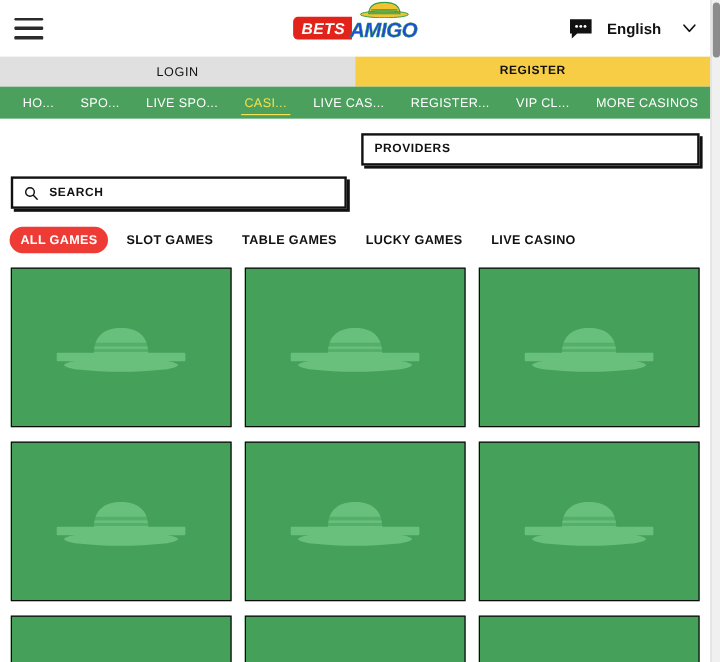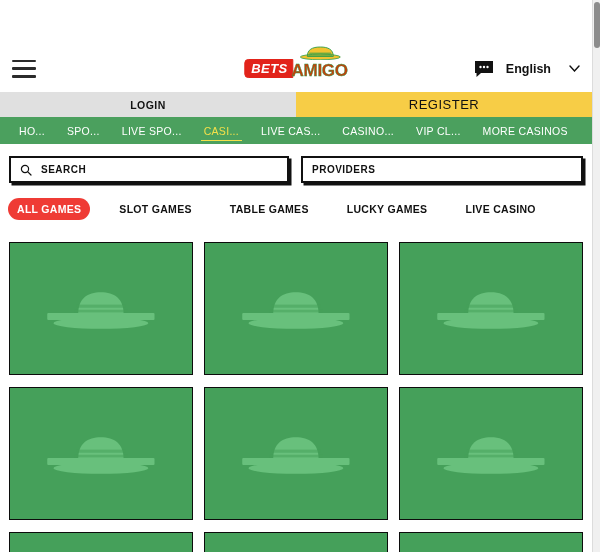--- a/index.html
+++ b/index.html
@@ -21,21 +21,20 @@
   }
 
   
   .topbar {
     position: relative;
     height: 47px;
     background: #ffffff;
     display: flex;
     align-items: center;
     padding: 0 12px;
-    margin-top: 45px;
   }
 
   .hamburger {
     width: 24px;
     height: 18px;
     display: flex;
     flex-direction: column;
     justify-content: space-between;
     cursor: pointer;
     flex: 0 0 auto;
@@ -70,23 +69,24 @@
     font-size: 13px;
     font-weight: bold;
     letter-spacing: 0.4px;
     padding: 2px 5px 2px 6px;
     border-radius: 4px 0 0 4px;
     border: 1.5px solid #e2231a;
     font-style: italic;
     line-height: 13px;
   }
   .logo-amigo {
-    color: #c2410c;
+    color: #1d4ed8;
     font-size: 17px;
     font-weight: bold;
+    font-style: italic;
     letter-spacing: -0.3px;
     line-height: 15px;
     margin-left: -2px;
     -webkit-text-stroke: 0.4px #2e9e4a;
   }
   .logo-hat {
     position: absolute;
     top: -13px;
     right: 6px;
     width: 42px;
@@ -125,33 +125,33 @@
   .authbar {
     display: flex;
     height: 25px;
     width: 100%;
   }
   .auth-login {
     flex: 0 0 50%;
     background: #e0e0e0;
     color: #111111;
     font-size: 10.5px;
-    font-weight: bold;
+    font-weight: normal;
     letter-spacing: 0.5px;
     display: flex;
     align-items: center;
     justify-content: center;
     cursor: pointer;
   }
   .auth-register {
     flex: 1 1 auto;
     background: #f7cd46;
     color: #111111;
-    font-size: 13px;
-    font-weight: normal;
+    font-size: 10px;
+    font-weight: bold;
     letter-spacing: 0.5px;
     display: flex;
     align-items: center;
     justify-content: center;
     cursor: pointer;
   }
 
   
   .navbar {
     background: #4ba05e;
@@ -197,36 +197,36 @@
   .brutal-box {
     border: 2px solid #111111;
     background: #ffffff;
     box-shadow: 2.5px 2.5px 0 #111111;
     height: 27px;
     display: flex;
     align-items: center;
     padding: 0 9px;
     cursor: text;
   }
-  .search-box { flex: 0 0 280px; gap: 9px; }
+  .search-box { flex: 0 0 280px; gap: 9px; margin-top: 36px; }
   .providers-box { flex: 1 1 auto; cursor: pointer; }
   .search-icon { width: 12px; height: 12px; display: block; flex: 0 0 auto; }
   .box-label {
     font-size: 10px;
     font-weight: bold;
     letter-spacing: 0.5px;
     color: #111111;
   }
 
   
   .filters {
     display: flex;
     align-items: flex-start;
-    gap: 20px;
-    padding: 4px 8px 22px 8px;
+    gap: 6px;
+    padding: 4px 8px 12px 8px;
     white-space: nowrap;
     overflow: hidden;
   }
   .filter-chip {
     font-size: 10.5px;
     font-weight: bold;
     letter-spacing: 0.3px;
     color: #111111;
     padding: 5px 9px;
     border-radius: 13px;
@@ -336,21 +336,21 @@
       <div class="auth-login">LOGIN</div>
       <div class="auth-register">REGISTER</div>
     </div>
 
     <div class="navbar">
       <div class="nav-item">HO...</div>
       <div class="nav-item">SPO...</div>
       <div class="nav-item">LIVE SPO...</div>
       <div class="nav-item active">CASI...</div>
       <div class="nav-item">LIVE CAS...</div>
-      <div class="nav-item">CASINO...</div>
+      <div class="nav-item">REGISTER...</div>
       <div class="nav-item">VIP CL...</div>
       <div class="nav-item">MORE CASINOS</div>
     </div>
 
     <div class="searchrow">
       <div class="brutal-box search-box">
         <svg class="search-icon" viewBox="0 0 12 12">
           <circle cx="5" cy="5" r="3.6" fill="none" stroke="#111111" stroke-width="1.2"></circle>
           <line x1="7.8" y1="7.8" x2="11" y2="11" stroke="#111111" stroke-width="1.2" stroke-linecap="round"></line>
         </svg>

